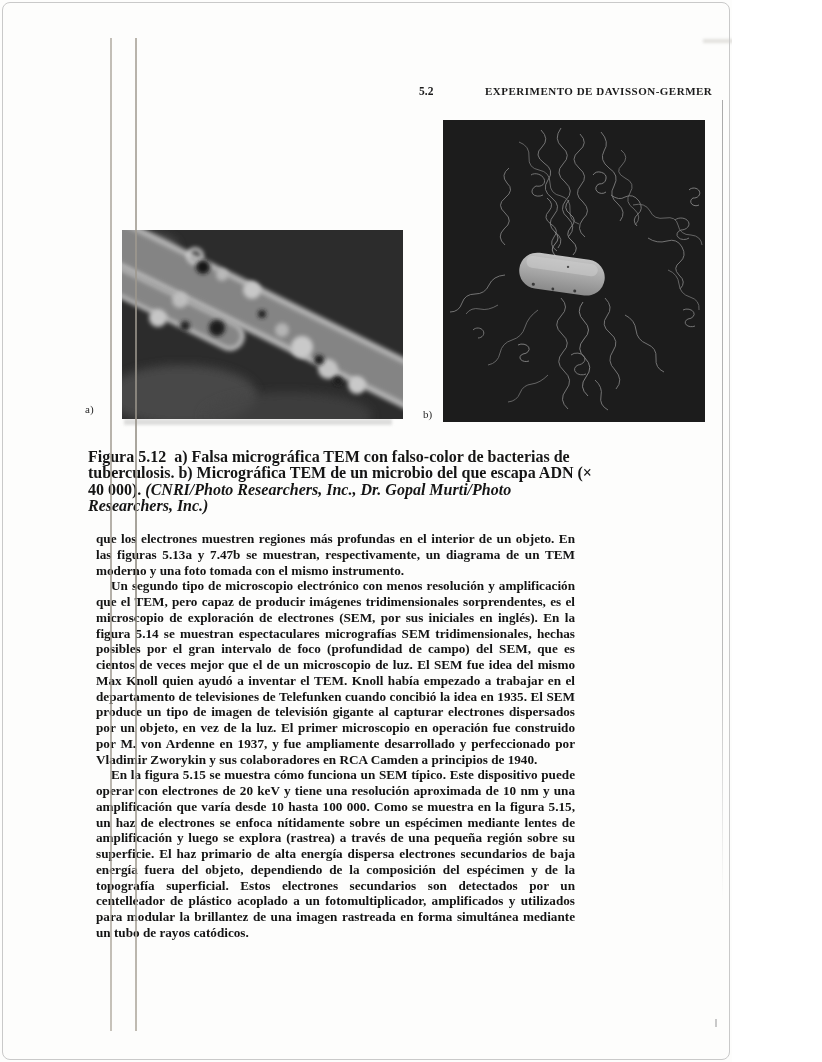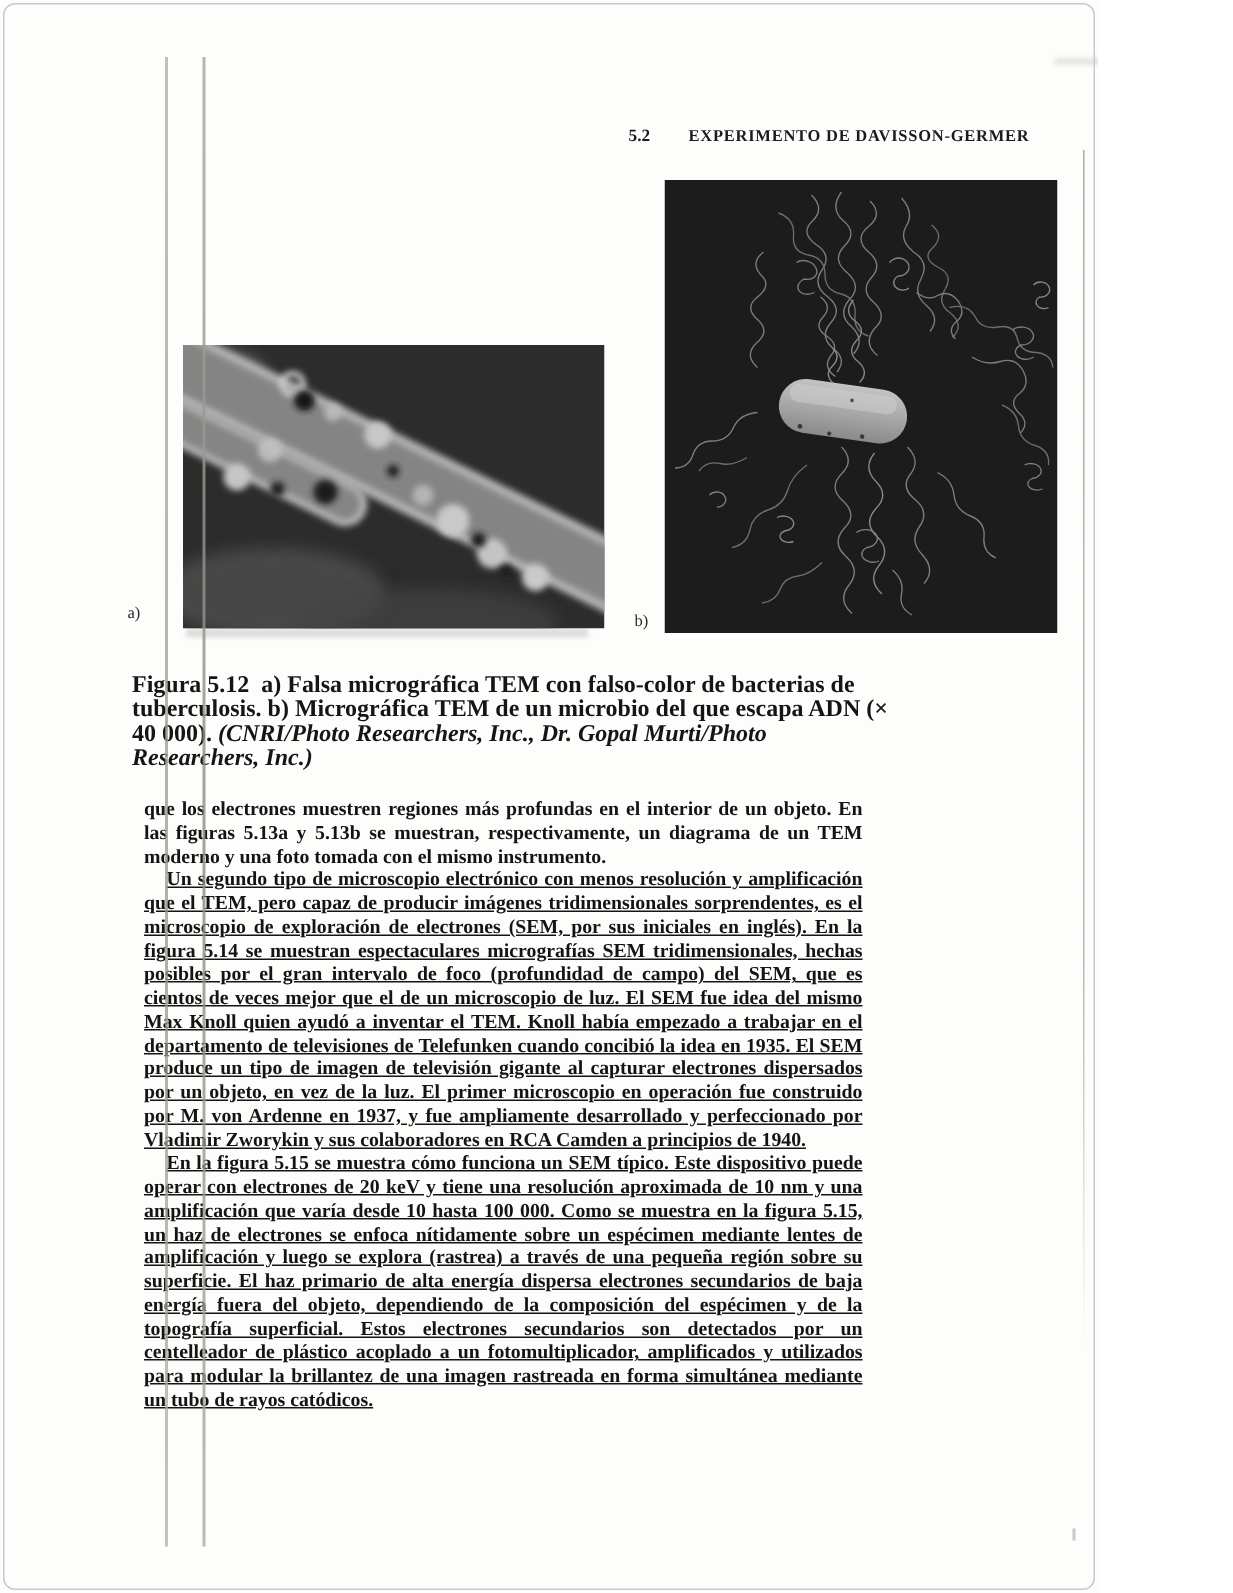--- a/index.html
+++ b/index.html
@@ -3,41 +3,41 @@
 <meta charset="utf-8">
 <style>
   html,body{margin:0;padding:0;background:#ffffff;}
   .page{position:relative;width:732px;height:1062px;background:#fdfdfc;
         font-family:"Liberation Serif",serif;color:#1b1b1b;overflow:hidden;}
   .frame{position:absolute;inset:2px;border:1px solid #c9c9c9;border-radius:8px;
          pointer-events:none;z-index:12;}
   
   .hdr{position:absolute;top:85px;left:0;width:100%;height:16px;z-index:3;}
   .hdr .sec-num{position:absolute;left:419px;font-size:11.5px;font-weight:bold;}
-  .hdr .sec-title{position:absolute;left:459px;font-size:11px;font-weight:bold;letter-spacing:0.5px;font-family:Liberation Serif, serif;}
+  .hdr .sec-title{position:absolute;left:485px;font-size:11px;font-weight:bold;letter-spacing:0.5px;font-family:Liberation Serif, serif;}
   .hdr .pg-num{position:absolute;left:742px;font-size:12.5px;font-weight:normal;}
   
   .img-a{position:absolute;left:122px;top:230px;width:281px;height:189px;z-index:2;}
   .img-b{position:absolute;left:443px;top:120px;width:262px;height:302px;z-index:2;}
   .img-a svg,.img-b svg{display:block;width:100%;height:100%;}
   .img-a-bleed{position:absolute;left:124px;top:419px;width:268px;height:6px;
                background:rgba(110,110,110,.22);filter:blur(1.5px);z-index:1;}
   .fig-label{position:absolute;font-size:11px;color:#2a2a2a;z-index:3;}
   .lbl-a{left:85px;top:403px;}
   .lbl-b{left:423px;top:408px;}
   
   .caption{position:absolute;left:88px;top:433px;width:505px;font-size:16px;
            line-height:16.4px;font-weight:600;color:#151515;z-index:3;}
   .caption .credit{font-style:italic;}
   
   .bodytext{position:absolute;left:96px;top:531px;width:479px;font-size:13.2px;
             line-height:15.75px;text-align:justify;font-weight:600;color:#141414;
             z-index:3;-webkit-hyphens:auto;hyphens:auto;}
   .bodytext p{margin:0;}
-  .bodytext p.ind{text-indent:15px;text-decoration:underline;}
+  .bodytext p.ind{text-indent:15px;}
   
   .watermark{position:absolute;right:37px;top:992px;font-family:"Liberation Sans",sans-serif;
              font-size:15px;color:#bcbcbc;z-index:3;letter-spacing:0.3px;}
   
   .scanline{position:absolute;z-index:6;pointer-events:none;}
   .sl1{left:110px;top:38px;width:1.5px;height:993px;
        background:linear-gradient(#b0aaa0,#9a948a 60%,#b5afa4);opacity:.75;}
   .sl2{left:135px;top:38px;width:1.5px;height:993px;
        background:linear-gradient(#a8a298,#8f8a80 55%,#b0aa9f);opacity:.8;}
   .sl3{left:722px;top:100px;width:1px;height:800px;
@@ -157,21 +157,21 @@
       </g>
     </svg>
   </div>
 
   <span class="fig-label lbl-a">a)</span>
   <span class="fig-label lbl-b">b)</span>
 
   <p class="caption"><b>Figura 5.12</b>&nbsp;&nbsp;<span>a) Falsa micrográfica TEM con falso-color de bacterias de tuberculosis.</span> <span>b) Micrográfica TEM de un microbio del que escapa ADN (× 40 000).</span> <span class="credit">(CNRI/Photo Researchers, Inc., Dr. Gopal Murti/Photo Researchers, Inc.)</span></p>
 
   <div class="bodytext">
-    <p>que los electrones muestren regiones más profundas en el interior de un objeto. En las figuras 5.13a y 5.13b se muestran, respectivamente, un diagrama de un TEM moderno y una foto tomada con el mismo instrumento.</p>
+    <p>que los electrones muestren regiones más profundas en el interior de un objeto. En las figuras 5.13a y 7.47b se muestran, respectivamente, un diagrama de un TEM moderno y una foto tomada con el mismo instrumento.</p>
     <p class="ind">Un segundo tipo de microscopio electrónico con menos resolución y amplificación que el TEM, pero capaz de producir imágenes tridimensionales sorprendentes, es el microscopio de exploración de electrones (SEM, por sus iniciales en inglés). En la figura 5.14 se muestran espectaculares micrografías SEM tridimensionales, hechas posibles por el gran intervalo de foco (profundidad de campo) del SEM, que es cientos de veces mejor que el de un microscopio de luz. El SEM fue idea del mismo Max Knoll quien ayudó a inventar el TEM. Knoll había empezado a trabajar en el departamento de televisiones de Telefunken cuando concibió la idea en 1935. El SEM produce un tipo de imagen de televisión gigante al capturar electrones dispersados por un objeto, en vez de la luz. El primer microscopio en operación fue construido por M. von Ardenne en 1937, y fue ampliamente desarrollado y perfeccionado por Vladimir Zworykin y sus colaboradores en RCA Camden a principios de 1940.</p>
     <p class="ind">En la figura 5.15 se muestra cómo funciona un SEM típico. Este dispositivo puede operar con electrones de 20 keV y tiene una resolución aproximada de 10 nm y una amplificación que varía desde 10 hasta 100 000. Como se muestra en la figura 5.15, un haz de electrones se enfoca nítidamente sobre un espécimen mediante lentes de amplificación y luego se explora (rastrea) a través de una pequeña región sobre su superficie. El haz primario de alta energía dispersa electrones secundarios de baja energía fuera del objeto, dependiendo de la composición del espécimen y de la topografía superficial. Estos electrones secundarios son detectados por un centelleador de plástico acoplado a un fotomultiplicador, amplificados y utilizados para modular la brillantez de una imagen rastreada en forma simultánea mediante un tubo de rayos catódicos.</p>
   </div>
 
 
   <div class="scanline sl1"></div>
   <div class="scanline sl2"></div>
   <div class="scanline sl3"></div>
   <div class="scanline smudge"></div>
   <div class="scanline tick"></div>

